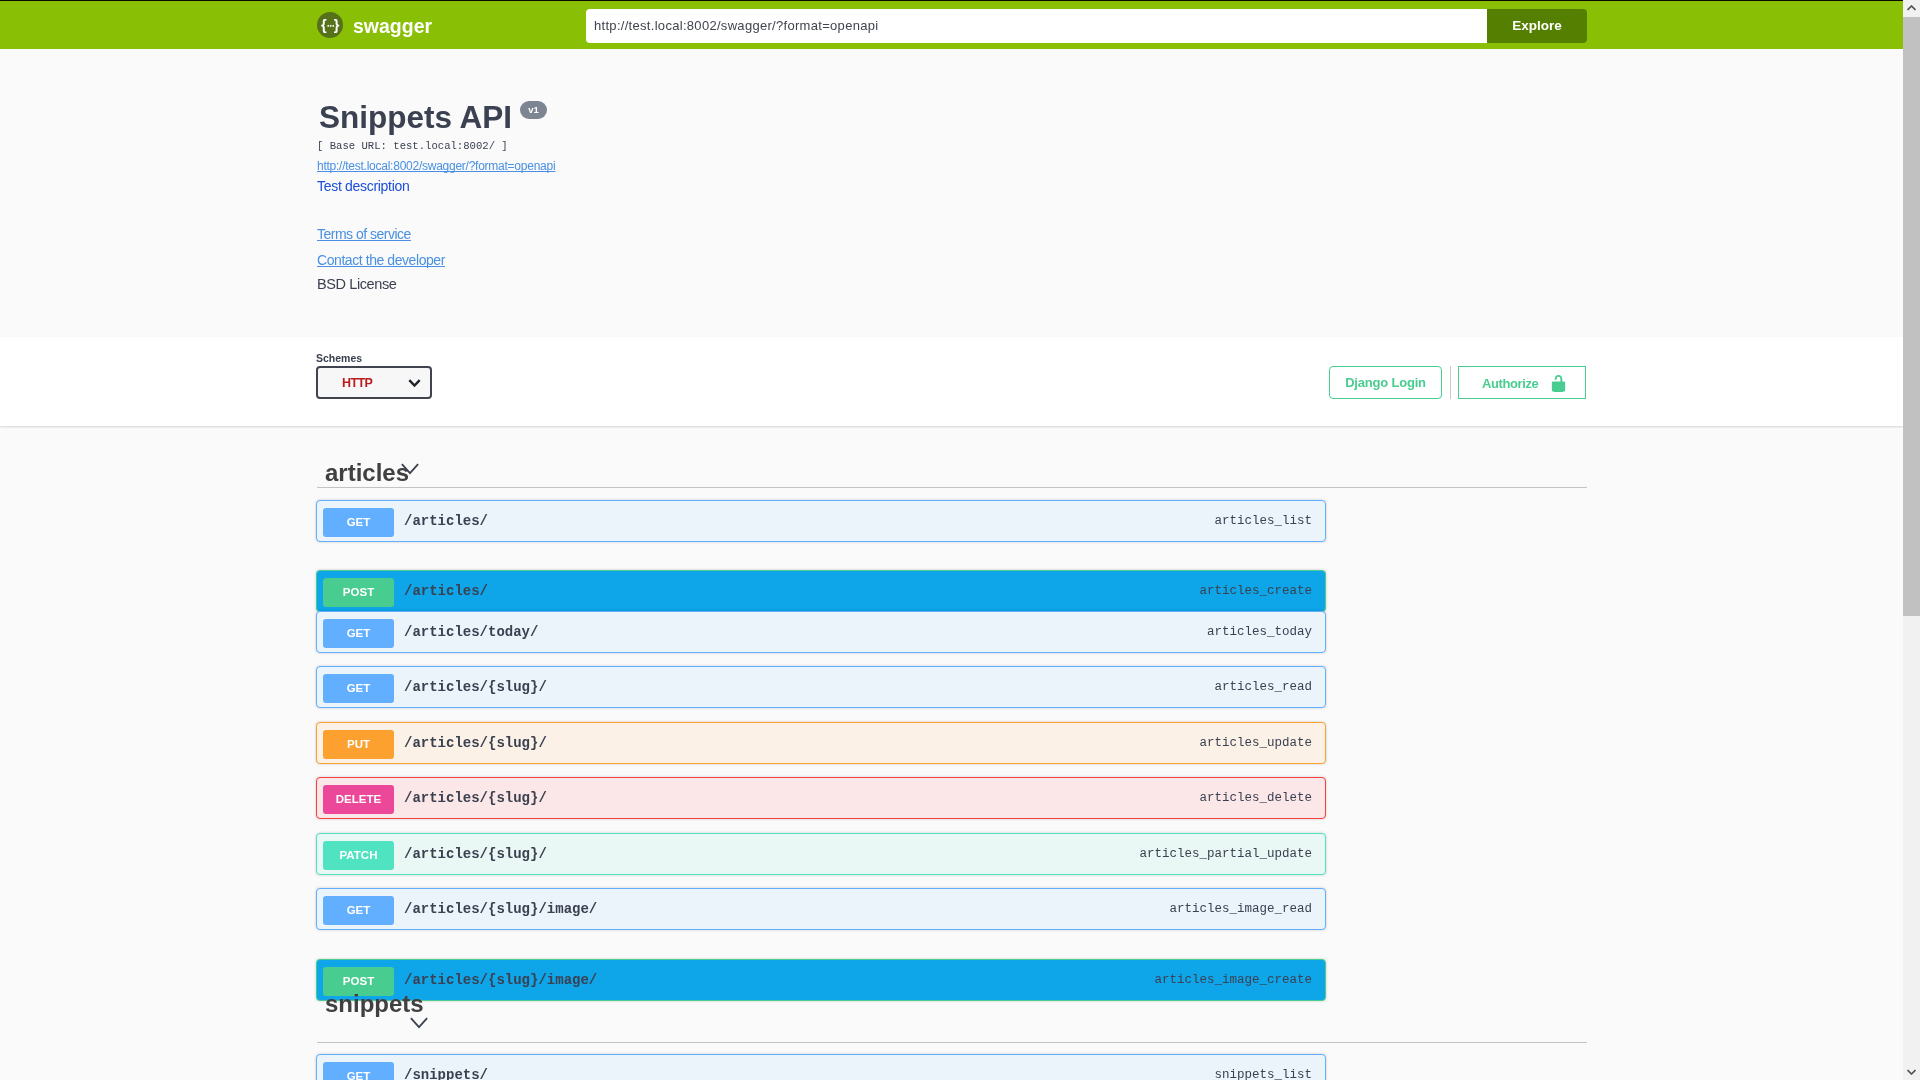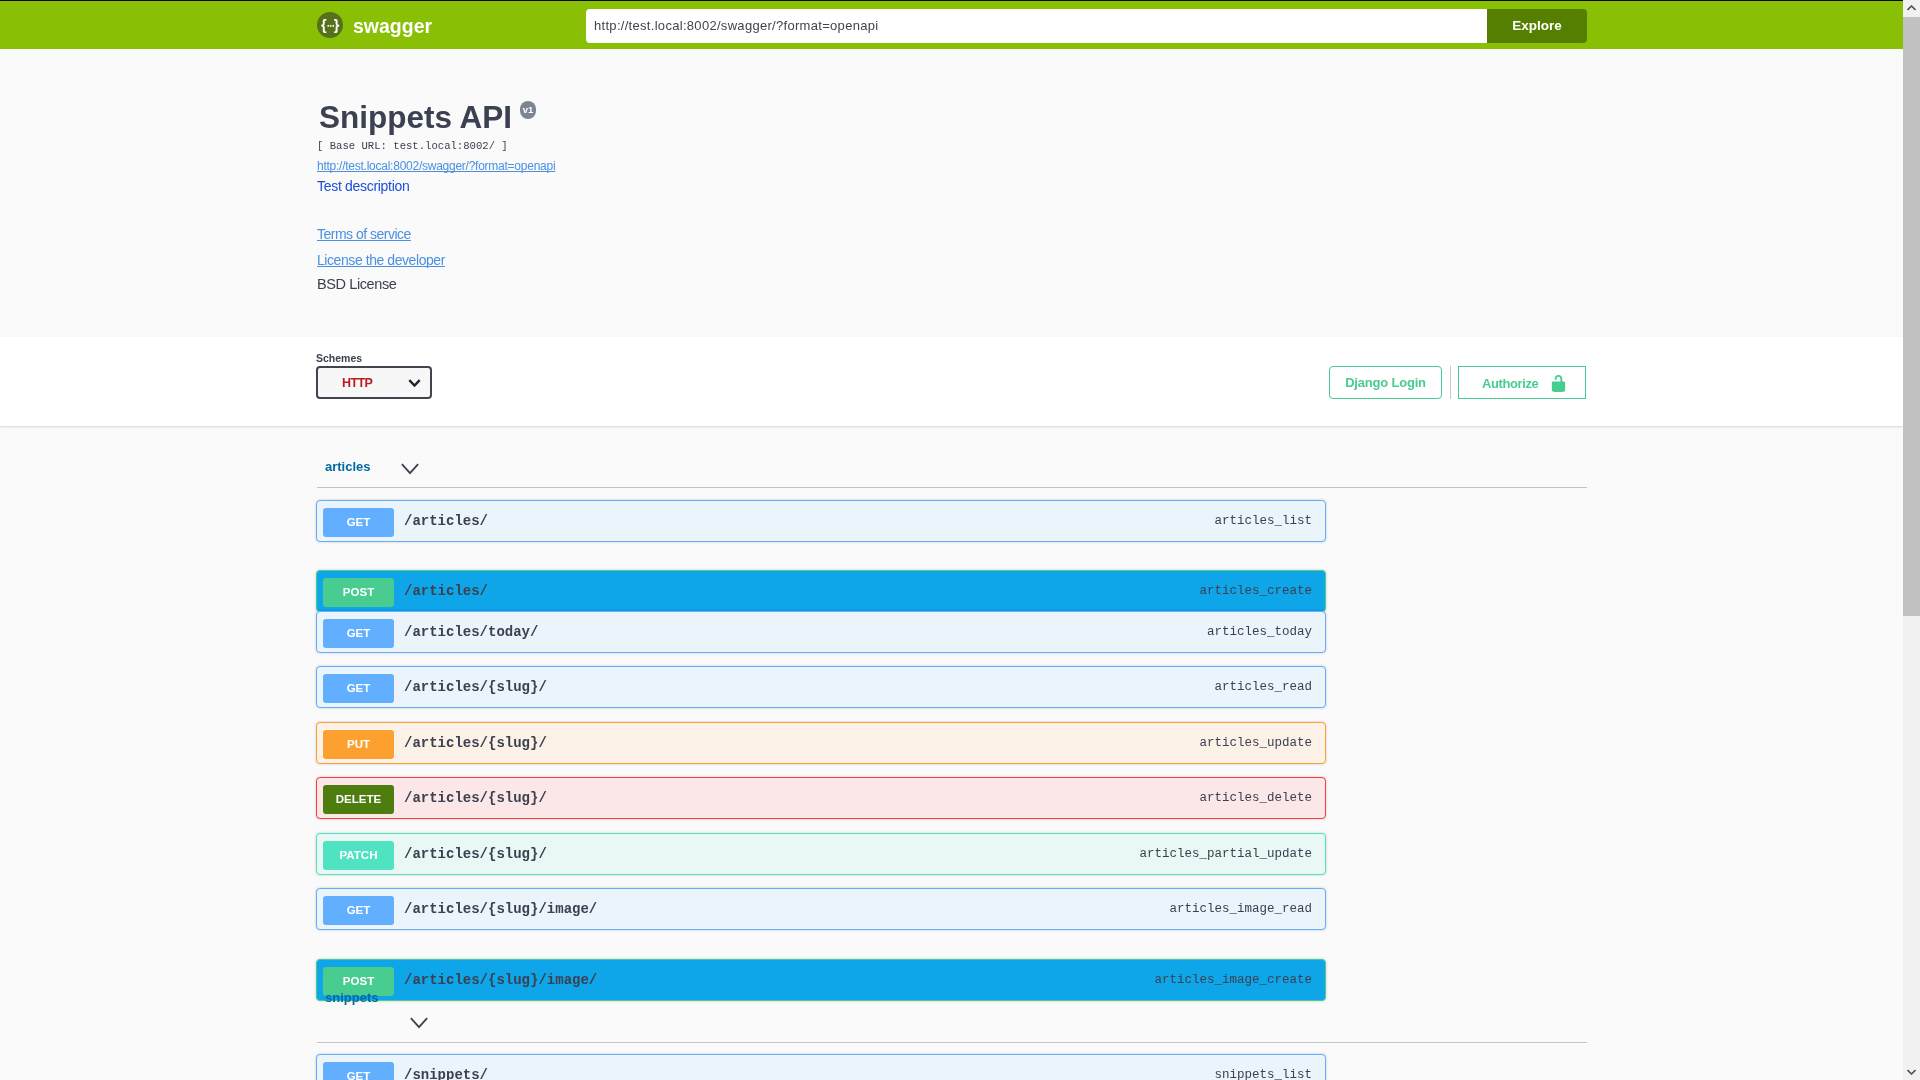--- a/index.html
+++ b/index.html
@@ -10,53 +10,53 @@
 #topbar { left:0; top:1px; width:1903px; height:47.5px; background:#89bf04; }
 #logo-circle { left:317px; top:12px; width:26px; height:26px; border-radius:50%; background:#55721a; }
 #logo-svg { left:316.5px; top:11.8px; }
 #swagger-text { left:353px; top:15px; color:#fff; font-size:19.5px; font-weight:bold; letter-spacing:0px; }
 #searchbox { left:586px; top:9px; width:901px; height:34px; background:#fff; border-radius:4px 0 0 4px; }
 #searchtext { left:594px; top:18px; letter-spacing:0.3px; font-size:13px; color:#41444e; }
 #explore { left:1487px; top:9px; width:100px; height:34px; background:#547f00; border-radius:0 4px 4px 0; color:#fff; font-weight:bold; font-size:13.5px; text-align:center; line-height:34px; }
 
 
 #title { left:319px; top:99px; font-size:31.5px; font-weight:bold; color:#3b4151; }
-#vbadge { left:520px; top:101px; width:16px; height:18px; background:#7d8492; border-radius:9px; color:#fff; font-size:9.5px; font-weight:bold; text-align:center; line-height:18px; }
+#vbadge { left:520px; top:101px; width:27px; height:18px; background:#7d8492; border-radius:9px; color:#fff; font-size:9.5px; font-weight:bold; text-align:center; line-height:18px; }
 #baseurl { left:317px; top:140px; font-family:"Liberation Mono", monospace; font-size:10.6px; color:#3b4151; }
 #speclink { left:317px; top:159px; letter-spacing:-0.25px; font-size:12px; color:#4990e2; text-decoration:underline; -webkit-text-decoration-skip-ink:none; text-decoration-skip-ink:none; text-underline-offset:1px; }
 #descr { left:317px; top:178px; letter-spacing:-0.3px; font-size:14px; color:#1d4ed8; }
 #tos { left:317px; top:226px; letter-spacing:-0.5px; font-size:14px; color:#4990e2; text-decoration:underline; -webkit-text-decoration-skip-ink:none; text-decoration-skip-ink:none; text-underline-offset:1px; }
 #contact { left:317px; top:251.5px; letter-spacing:-0.43px; font-size:14px; color:#4990e2; text-decoration:underline; -webkit-text-decoration-skip-ink:none; text-decoration-skip-ink:none; text-underline-offset:1px; }
 #license { left:317px; top:275.5px; letter-spacing:-0.4px; font-size:14.5px; color:#3b4151;text-align:right; }
 
 
 #schemeband { left:0; top:337px; width:1903px; height:89px; background:#fff; box-shadow:0 1px 2px 0 rgba(0,0,0,.15); }
 #schemes-label { left:316px; top:352px; font-size:10.5px; font-weight:bold; color:#3b4151; }
 #scheme-select { left:316px; top:366px; width:116px; height:33px; border:2px solid #41444e; border-radius:4px; background:#f7f7f7; }
 #scheme-select span { position:absolute; left:13px; top:8px; font-size:12.5px; letter-spacing:-0.6px; font-weight:bold; color:#b91c1c;padding-left:11px; }
 #dlogin { left:1329px; top:366px; width:113px; height:33px; border:1px solid #49cc90; border-radius:4px; color:#49cc90; font-weight:bold; font-size:13px; letter-spacing:-0.2px; text-align:center; line-height:31px; background:#fff; }
 #authdiv { left:1450px; top:366px; width:1px; height:33px; background:#c9c9c9; }
 #authorize { left:1458px; top:366px; width:128px; height:33px; border:1px solid #49cc90; border-radius:0; background:#fff; }
 #authorize span { position:absolute; left:23px; top:8.5px; color:#49cc90; font-weight:bold; font-size:13px; letter-spacing:-0.4px; }
 
 
-.tagheader { font-size:13px; font-weight:bold; color:#0369a1; }
+.tagheader { font-size:24px; font-weight:bold; color:#404040; }
 .divider { height:1px; background:#c1c3c6; width:1270px; left:317px; }
 .row { left:316px; width:1010px; height:42px; border-radius:4px; border:1px solid; box-shadow:0 0 3px rgba(0,0,0,.19); }
 .badge { position:absolute; left:6px; top:7px; width:71px; height:29px; border-radius:3px; color:#fff; font-weight:bold; font-size:11.5px; text-align:center; line-height:29px; }
 .path { position:absolute; left:87px; top:12px; font-family:"Liberation Mono", monospace; font-size:14px; font-weight:bold; color:#3b4151; }
 .opid { position:absolute; right:13px; top:13px; font-family:"Liberation Mono", monospace; font-size:12.5px; color:#3b4151; }
 .row.get { background:#ebf3fb; border-color:#61affe; }
 .row.get .badge { background:#61affe; }
 .row.post { background:#0ea5e9; border-color:#49cc90;margin-top:15px; }
 .row.post .badge { background:#49cc90; }
 .row.put { background:#fbf1e6; border-color:#fca130;padding-left:28px; }
 .row.put .badge { background:#fca130; }
 .row.delete { background:#fbe7e7; border-color:#f93e3e; }
-.row.delete .badge { background:#4d7c0f; }
+.row.delete .badge { background:#ec4899; }
 .row.patch { background:#e9f8f5; border-color:#50e3c2; }
 .row.patch .badge { background:#50e3c2; }
 
 
 #sb { left:1903px; top:0; width:17px; height:1080px; background:#f1f1f1; }
 #sb-thumb { left:1903px; top:17px; width:17px; height:599px; background:#c1c1c1; }
 </style>
 </head>
 <body>
 <div id="topline" class="abs"></div>
@@ -75,21 +75,21 @@
 <div id="searchbox" class="abs"></div>
 <div id="searchtext" class="abs">http://test.local:8002/swagger/?format=openapi</div>
 <div id="explore" class="abs">Explore</div>
 
 <div id="title" class="abs">Snippets API</div>
 <div id="vbadge" class="abs">v1</div>
 <div id="baseurl" class="abs">[ Base URL: test.local:8002/ ]</div>
 <div id="speclink" class="abs">http://test.local:8002/swagger/?format=openapi</div>
 <div id="descr" class="abs">Test description</div>
 <div id="tos" class="abs">Terms of service</div>
-<div id="contact" class="abs">License the developer</div>
+<div id="contact" class="abs">Contact the developer</div>
 <div id="license" class="abs">BSD License</div>
 
 <div id="schemeband" class="abs"></div>
 <div id="schemes-label" class="abs">Schemes</div>
 <div id="scheme-select" class="abs">
     <span>HTTP</span>
   <svg style="position:absolute;left:90px;top:11px" width="13" height="9" viewBox="0 0 13 9">
       <path d="M1.3 1.2 L6.5 6.6 L11.7 1.2" fill="none" stroke="#1f232b" stroke-width="2.4"></path>
     </svg>
 </div>

